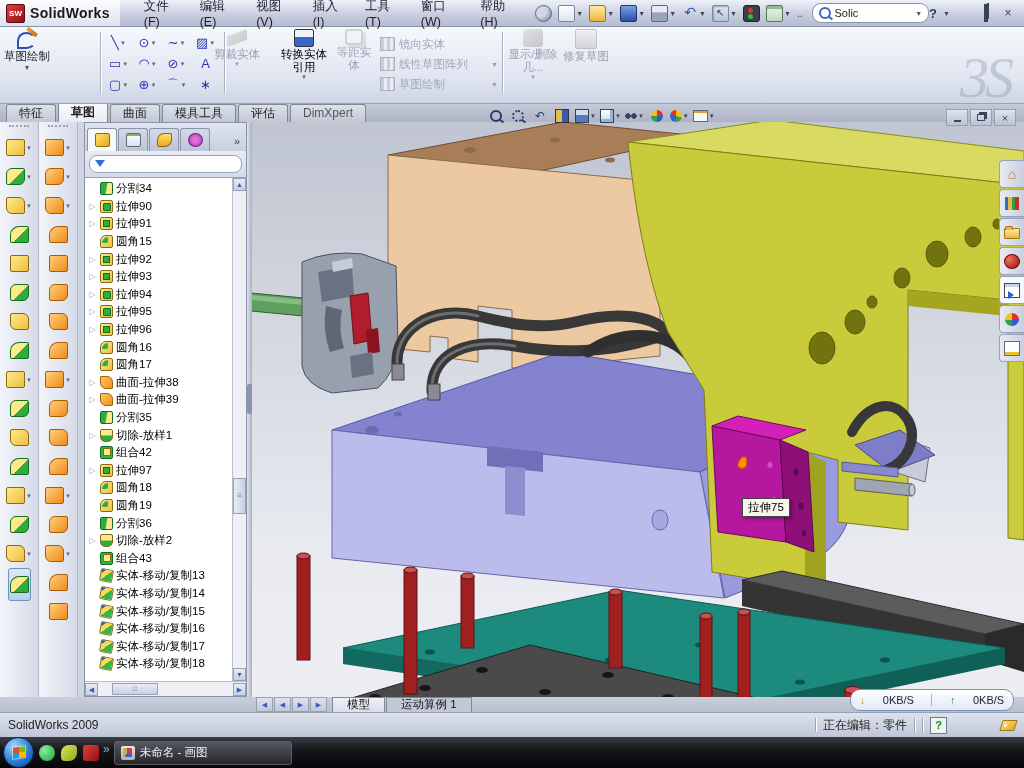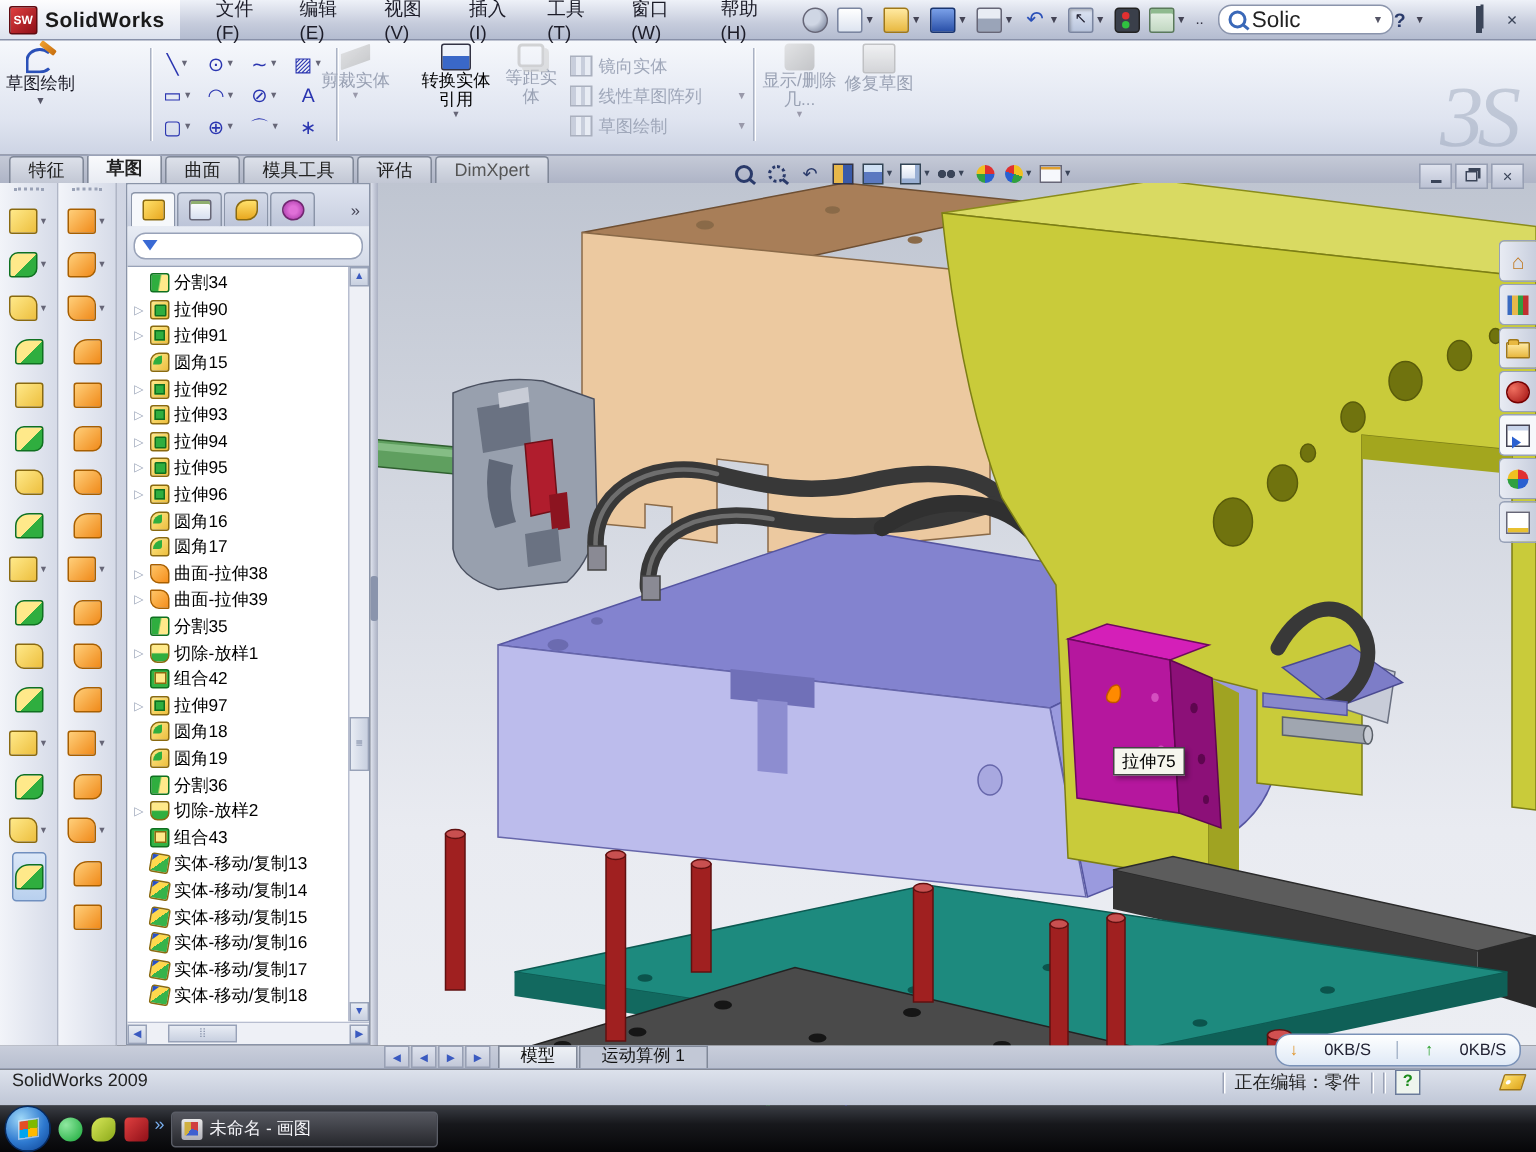--- a/index.html
+++ b/index.html
@@ -35,21 +35,21 @@
   .tbi-lights{background:#3a3f4a;border:1px solid #222;border-radius:3px}
   .tbi-lights::before{content:"";position:absolute;left:4px;top:2px;width:5px;height:5px;border-radius:50%;background:#e03030}
   .tbi-lights::after{content:"";position:absolute;left:4px;top:8px;width:5px;height:5px;border-radius:50%;background:#30c040}
   .tbi-checklist{background:linear-gradient(#eaf4ea,#c2d8c2);border:1px solid #5a7a5a;
     box-shadow:inset 0 3px 0 #8fba8f}
   .tbi-more{color:#334;font-size:10px;width:auto;line-height:15px}
   #search-box{display:flex;align-items:center;gap:3px;width:112px;height:18px;margin-left:8px;
     background:#fff;border:1px solid #8a94ac;border-radius:9px;padding:0 6px}
   .mag{width:8px;height:8px;border:2px solid #3a68b8;border-radius:50%;position:relative;flex:none}
   .mag::after{content:"";position:absolute;width:5px;height:2px;background:#3a68b8;right:-4px;bottom:-2px;transform:rotate(40deg)}
-  #search-text{font-size:15px;color:#222;flex:1}
+  #search-text{font-size:11px;color:#222;flex:1}
   #search-caret{font-size:7px;color:#556}
   #title-right{margin-left:auto;display:flex;align-items:center;gap:6px;padding-right:8px}
   #help-btn{font-weight:bold;color:#2a3a6a;font-size:13px}
   .win-glyph{color:#3a4458;font-size:12px;width:16px;text-align:center}
   .win-min{border-bottom:3px solid #3a4458;width:9px;height:9px}
   .win-restore{width:8px;height:7px;border:2px solid #3a4458;box-shadow:2px -2px 0 -1px #3a4458}
 
   
   #cmdmgr{left:0;top:26px;width:1024px;height:77px;
     background:linear-gradient(#f6f8fc,#dfe4f0 70%,#cdd4e4);border-bottom:1px solid #9aa2b8;z-index:40}
@@ -208,21 +208,21 @@
 
   
   #bottomtabs{left:0;top:697px;width:1024px;height:15px;background:linear-gradient(#c9cedb,#b8bfd0);z-index:20;display:flex;align-items:center}
   #mt-nav{display:flex;gap:1px;margin-left:256px}
   .nav-btn{width:15px;height:13px;background:linear-gradient(#dfe3ee,#c2c8d8);border:1px solid #98a0b4;
     color:#3a5ac0;font-size:7px;display:flex;align-items:center;justify-content:center}
   .mtab{height:14px;line-height:13px;padding:0 14px;font-size:11.5px;color:#111;
     border:1px solid #808898;border-bottom:none;background:#c2c8d6;margin-left:1px}
   .mtab.active{background:linear-gradient(#eef1f6,#d8dde8)}
   #statusbar{left:0;top:712px;width:1024px;height:25px;background:linear-gradient(#dde2ec,#bfc6d6);
-    border-top:1px solid #98a0b4;z-index:20;display:flex;align-items:flex-start;padding:0 8px;box-sizing:border-box}
+    border-top:1px solid #98a0b4;z-index:20;display:flex;align-items:center;padding:0 8px;box-sizing:border-box}
   #status-left{font-size:12px;color:#222}
   #status-right{margin-left:auto;display:flex;align-items:center;gap:7px}
   .ssep{width:1px;height:14px;background:#9aa2b6;box-shadow:1px 0 0 #fff}
   #edit-status{font-size:12px;color:#222}
   #q-btn{width:15px;height:15px;border:1px solid #6a7a9a;background:#eef4ee;color:#1a8a1a;
     font-weight:bold;font-size:11px;text-align:center;line-height:14px}
   .tag-ic{width:13px;height:9px;background:linear-gradient(135deg,#ffe06a,#e0a820);border:1px solid #a07818;
     transform:skewX(-18deg);border-radius:1px;position:relative}
   .tag-ic::after{content:"";position:absolute;left:2px;top:3px;width:3px;height:3px;border-radius:50%;background:#fff}
   #netmon{left:850px;top:689px;width:162px;height:20px;z-index:40;border:1px solid #7a92b8;border-radius:10px;

